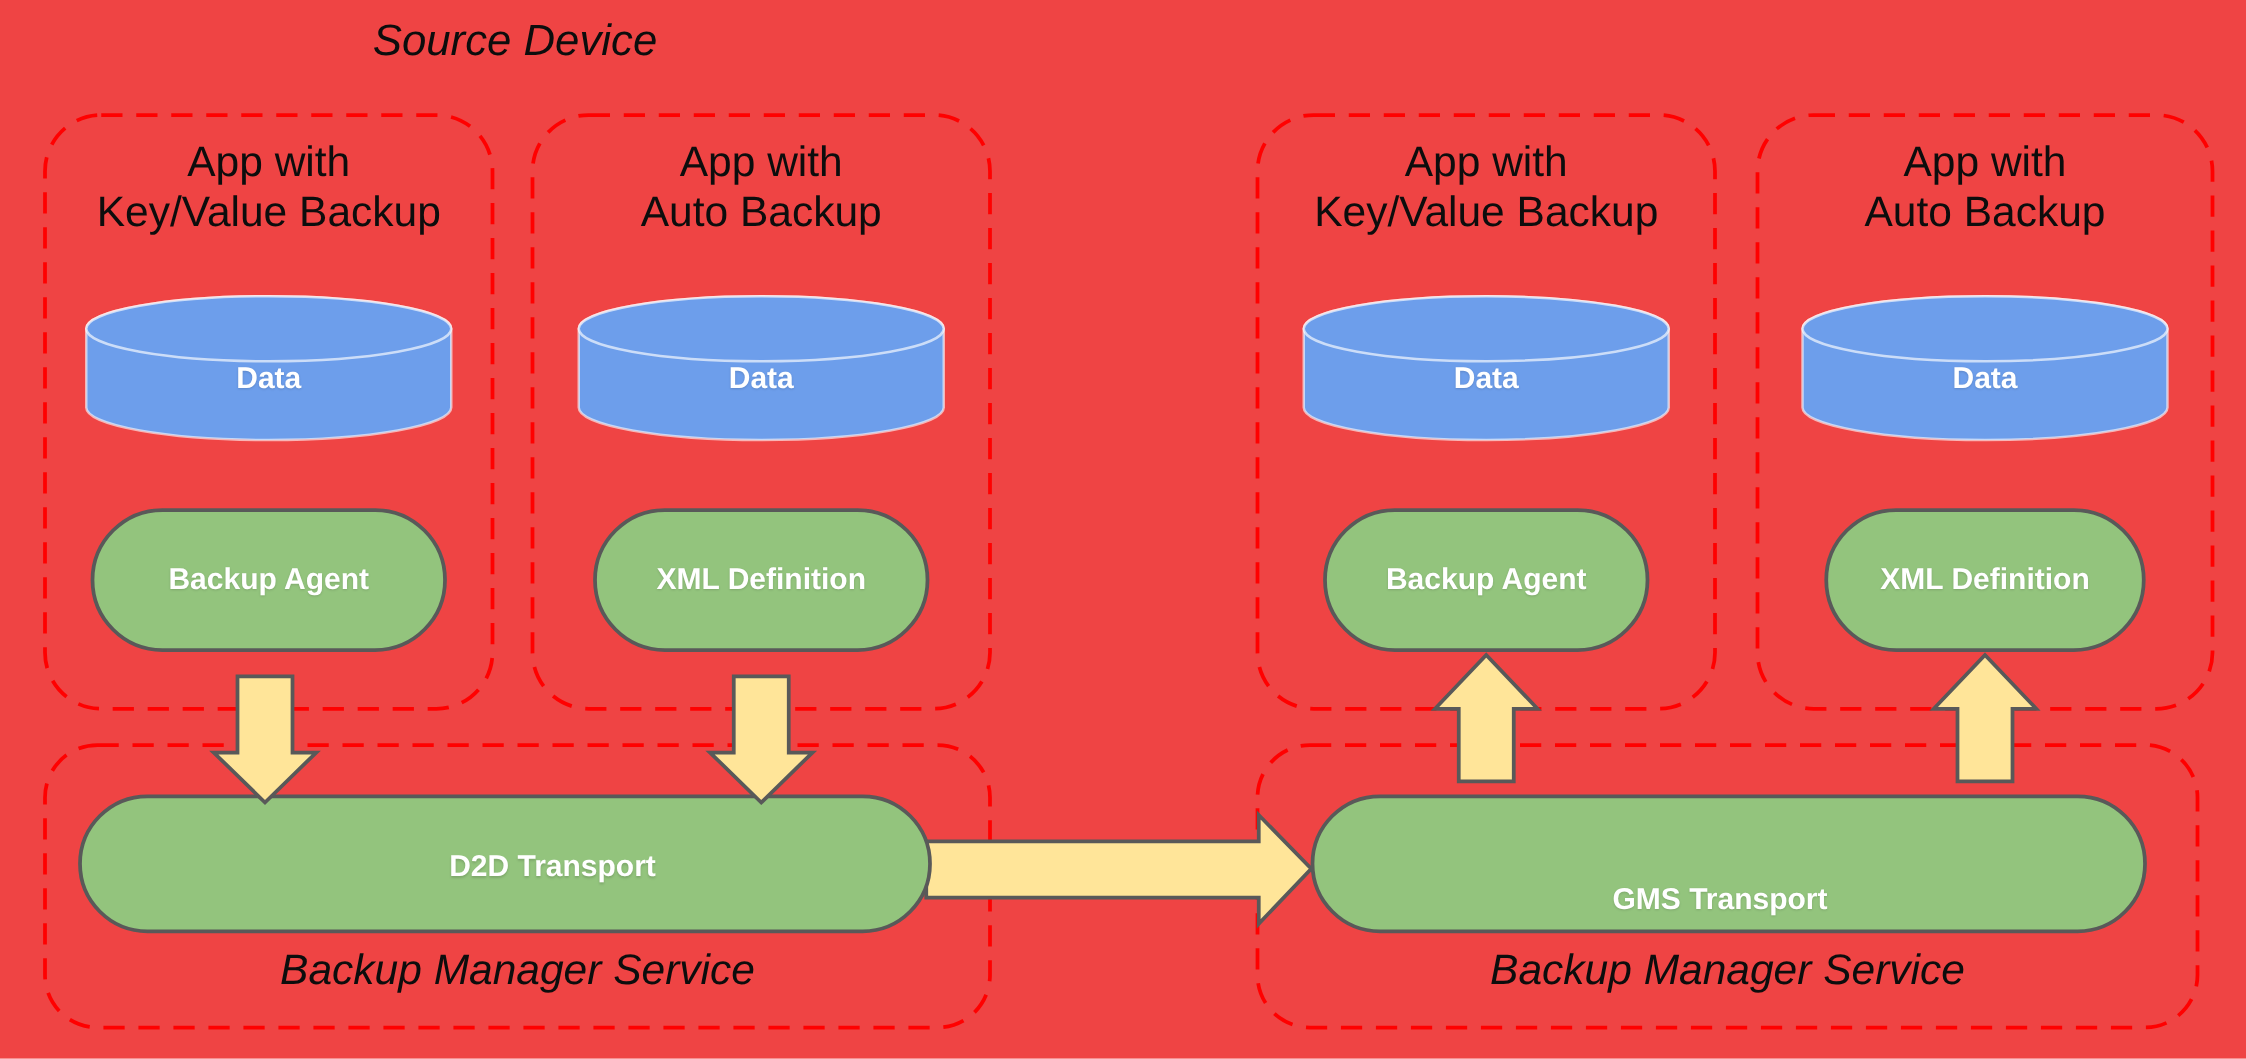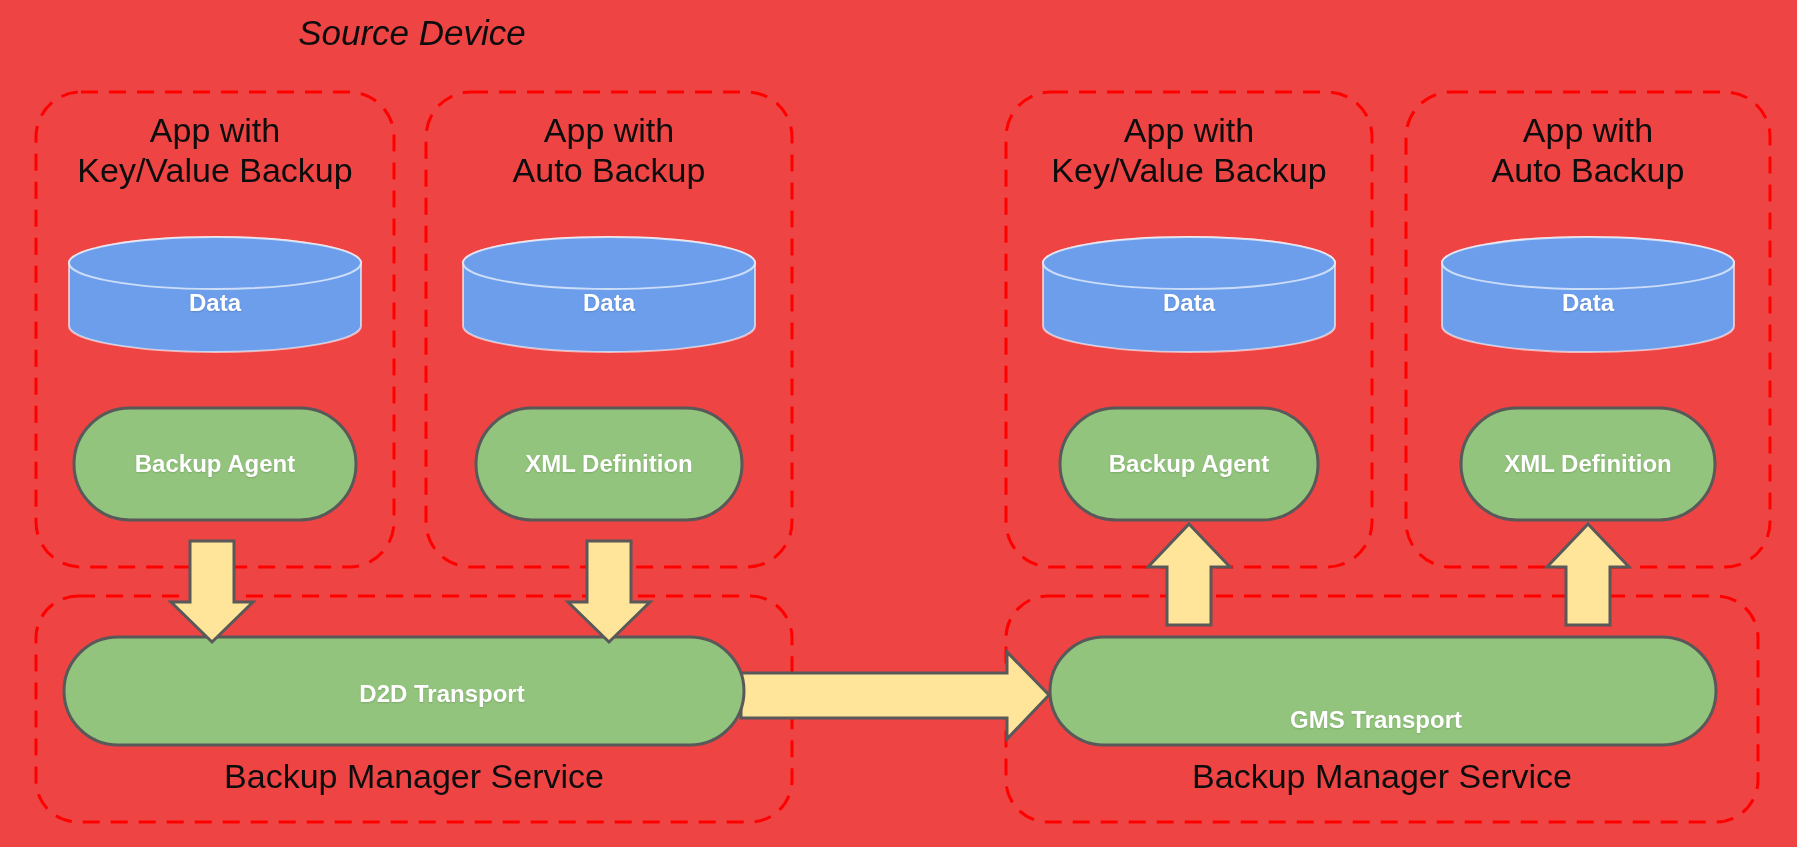--- a/index.html
+++ b/index.html
@@ -17,21 +17,21 @@
   .cyl-body{fill:#6d9eeb;stroke:rgba(255,255,255,0.6);stroke-width:2;}
   .cyl-top{fill:#6d9eeb;stroke:rgba(255,255,255,0.65);stroke-width:2;}
   .pill{fill:#93c47d;stroke:#595959;stroke-width:3;}
   .arrow{fill:#ffe599;stroke:#595959;stroke-width:3;stroke-linejoin:miter;}
   
   .txt{position:absolute;text-align:center;white-space:nowrap;}
   .device-title{font-size:35px;font-style:italic;color:#0d0d0d;line-height:42px;}
   .app-title{font-size:34px;color:#0d0d0d;line-height:40px;}
   .pill-label{font-size:24px;font-weight:bold;color:#ffffff;line-height:40px;
               text-shadow:0 1px 2px rgba(0,0,0,0.15);}
-  .svc-label{font-size:34px;color:#0d0d0d;line-height:40px;}
+  .svc-label{font-size:34px;font-style:italic;color:#0d0d0d;line-height:40px;}
 </style>
 </head>
 <body>
 
 <div id="canvas">
 
   <svg id="shapes" width="1797" height="847" viewBox="0 0 1797 847">
 
     <rect class="dashbox" x="36" y="92" width="358" height="475" rx="45"></rect>
     <rect class="dashbox" x="426" y="92" width="366" height="475" rx="45"></rect>

